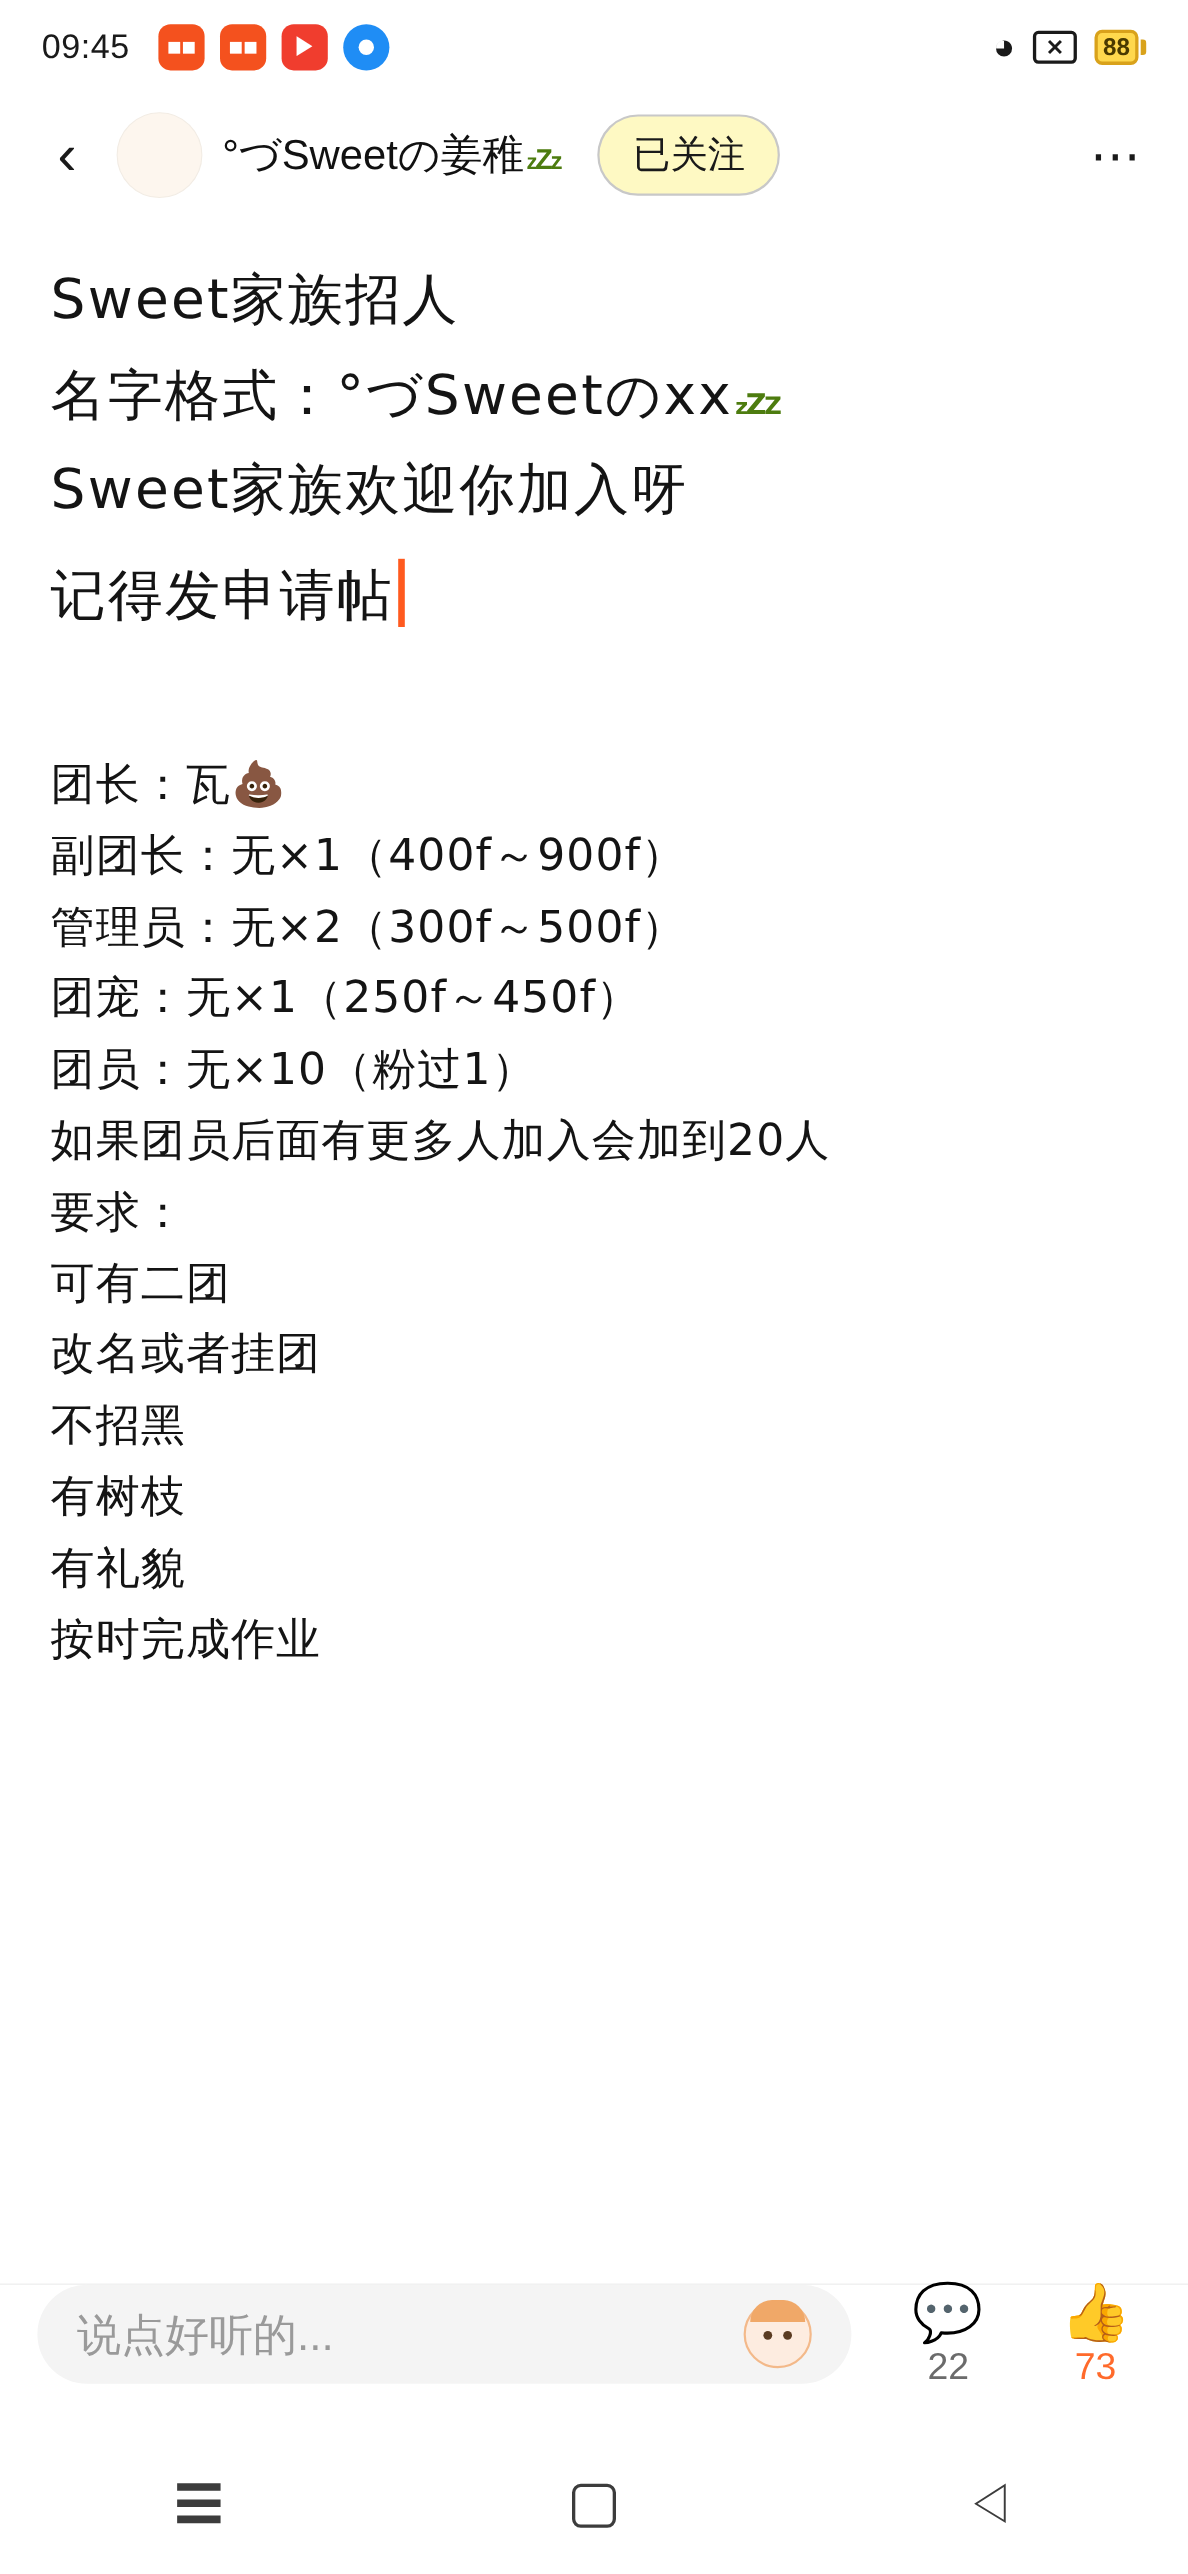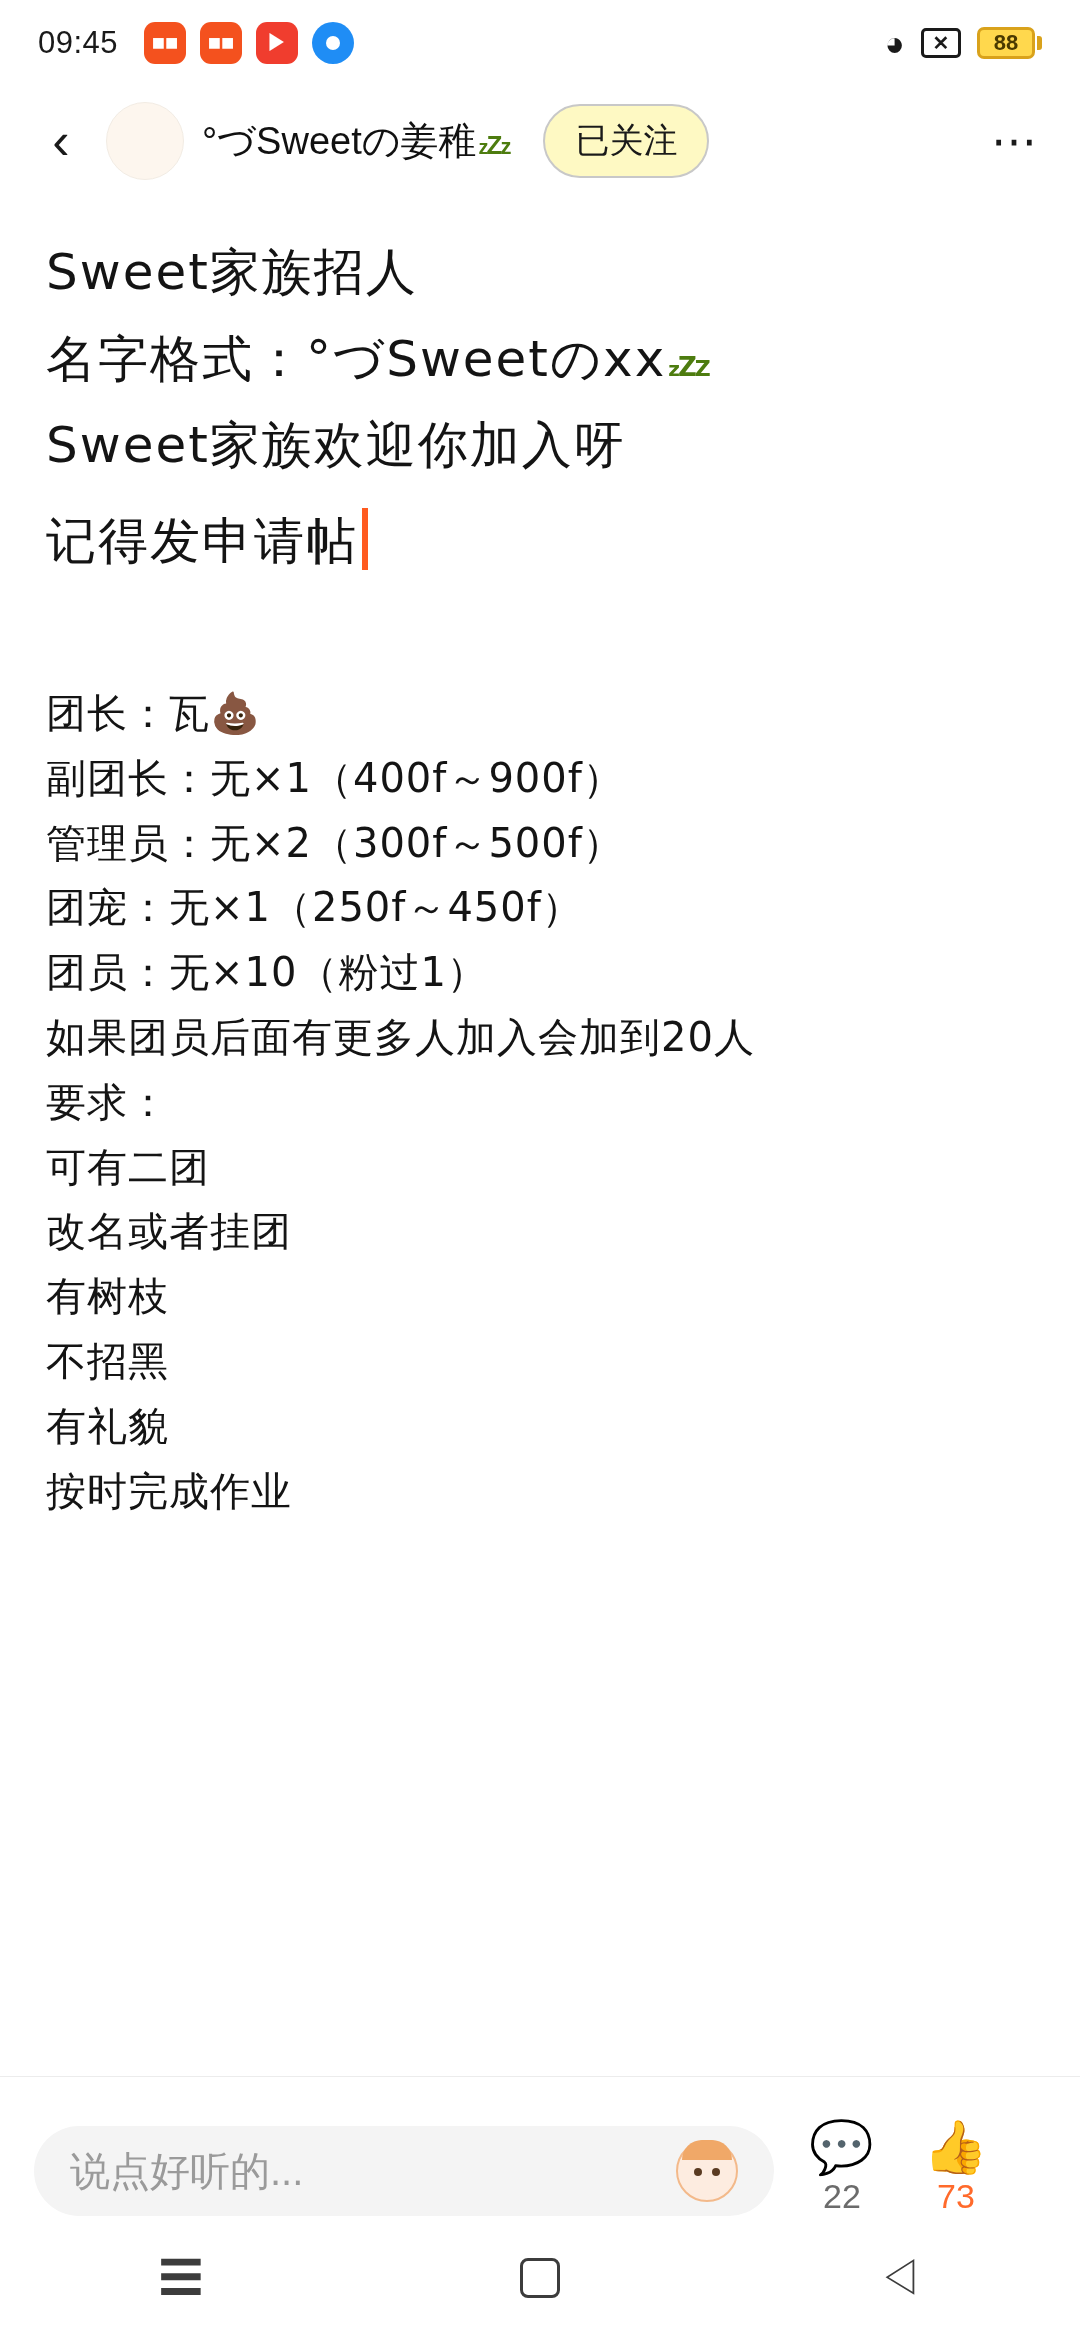--- a/index.html
+++ b/index.html
@@ -37,21 +37,21 @@
   .wifi-icon { font-size: 34px; color: #1a1a1a; }
   .sig-box {
     width: 40px; height: 30px; border: 3px solid #1a1a1a; border-radius: 5px;
     display: flex; align-items: center; justify-content: center;
     font-size: 20px; font-weight: bold;
   }
   .battery {
     display: flex; align-items: center;
   }
   .battery-body {
-    width: 58px; height: 32px; border: 3px solid #d9a21b; border-radius: 7px;
+    width: 40px; height: 32px; border: 3px solid #d9a21b; border-radius: 7px;
     display: flex; align-items: center; justify-content: center;
     background: #ffd84d; color: #4a3a00; font-size: 22px; font-weight: bold;
   }
   .battery-cap { width: 5px; height: 14px; background: #d9a21b; border-radius: 0 3px 3px 0; margin-left: 2px; }
 
   
   .header {
     height: 110px;
     display: flex;
     align-items: center;
@@ -121,23 +121,23 @@
 
   
   .bottom-bar {
     position: absolute;
     left: 0; right: 0;
     bottom: 124px;
     height: 140px;
     background: #fff;
     border-top: 1px solid #ececec;
     display: flex;
-    align-items: flex-end;
+    align-items: flex-start;
     padding: 0 34px;
-    gap: 22px;
+    gap: 42px;
   }
   .comment-box {
     flex: 1;
     height: 90px;
     background: #f4f4f4;
     border-radius: 46px;
     display: flex;
     align-items: center;
     padding: 0 36px;
     max-width: 740px;
@@ -251,22 +251,22 @@
 
   <div class="small-line hand">团长：瓦💩</div>
   <div class="small-line hand">副团长：无×1（400f～900f）</div>
   <div class="small-line hand">管理员：无×2（300f～500f）</div>
   <div class="small-line hand">团宠：无×1（250f～450f）</div>
   <div class="small-line hand">团员：无×10（粉过1）</div>
   <div class="small-line hand">如果团员后面有更多人加入会加到20人</div>
   <div class="small-line hand">要求：</div>
   <div class="small-line hand">可有二团</div>
   <div class="small-line hand">改名或者挂团</div>
+  <div class="small-line hand">不招黑</div>
   <div class="small-line hand">有树枝</div>
-  <div class="small-line hand">不招黑</div>
   <div class="small-line hand">有礼貌</div>
   <div class="small-line hand">按时完成作业</div>
 </div>
 
 <div class="bottom-bar">
   <div class="comment-box">
     <div class="comment-placeholder">说点好听的...</div>
     <div class="sticker-face">
         <div class="sticker-hair"></div>
       </div>

